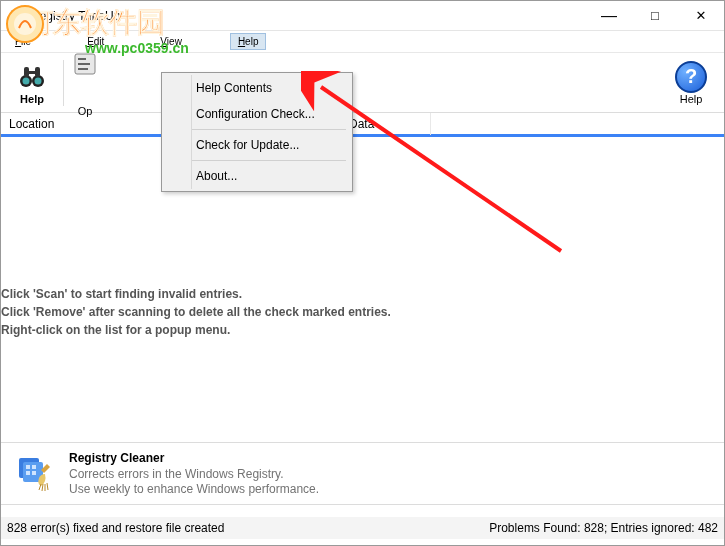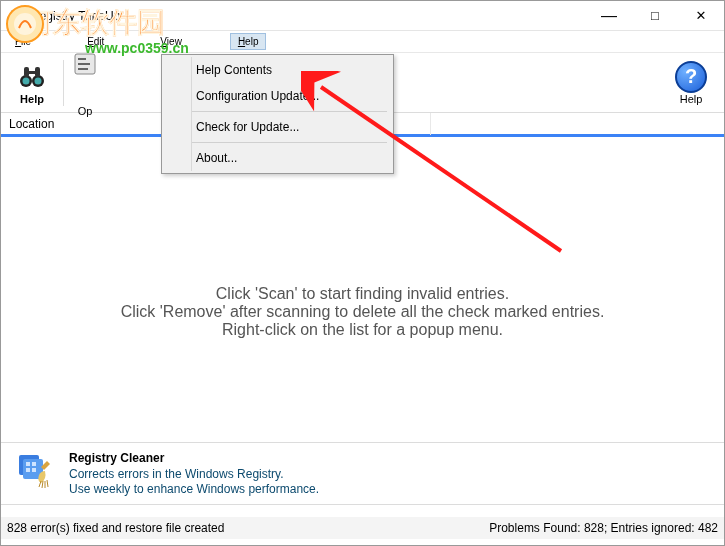--- a/index.html
+++ b/index.html
@@ -82,58 +82,57 @@
   .col { padding: 4px 8px; border-right: 1px solid #e8e8e8; }
   .col.loc { width: 220px; }
   .col.entry { width: 120px; }
   .col.data { width: 90px; }
   .col.reason { width: 180px; border-right: none; }
   
   .main-area {
     height: 306px;
     position: relative;
     background: #fff;
-    text-align: center;
-    font-weight: normal;
+    font-weight: bold;
     color: #555;
-    font-size: 16px;
+    font-size: 12px;
     padding-top: 148px;
     border-bottom: 1px solid #dcdcdc;
   }
   .main-area p { line-height: 18px; }
   
   .info-panel {
     height: 62px;
     display: flex;
-    align-items: flex-start;
+    align-items: center;
     padding: 8px 16px;
     border-bottom: 1px solid #dcdcdc;
     background: #fff;
   }
   .info-icon { width: 40px; height: 40px; margin-right: 12px; display:flex; align-items:center; justify-content:center; }
   .info-text .info-title { font-weight: bold; font-size: 12px; margin-bottom: 2px; }
-  .info-text .info-line { font-size: 12px; color: #0c4a6e; line-height: 15px; }
+  .info-text .info-line { font-size: 12px; color: #737373; line-height: 15px; }
   
   .statusbar {
     height: 22px;
     display: flex;
     align-items: center;
     padding: 0 6px;
     font-size: 12px;
     background: #f4f4f4;
     margin-top: 12px;
   }
   .status-left { flex: 1; }
   .status-right { text-align: right; }
   
   .dropdown {
     position: absolute;
     left: 160px;
-    top: 53px;
-    width: 233px;
+    top: 71px;
+    width: 192px;
     background: #f0f0f0;
     border: 1px solid #999;
     box-shadow: 2px 2px 4px rgba(0,0,0,.2);
     z-index: 100;
     padding: 2px;
   }
   .dropdown-inner {
     border-left: 28px solid #f0f0f0;
     background: #f0f0f0;
   }
@@ -280,21 +279,21 @@
 
 <div class="statusbar">
   <span class="status-left">828 error(s) fixed and restore file created</span>
   <span class="status-right">Problems Found: 828;  Entries ignored: 482</span>
 </div>
 
 <div class="dropdown">
   <div class="gutter"></div>
   <div class="dropdown-inner">
     <span class="dropdown-item">Help Contents</span>
-    <span class="dropdown-item">Configuration Update...</span>
+    <span class="dropdown-item">Configuration Check...</span>
     <div class="dropdown-sep"></div>
     <span class="dropdown-item">Check for Update...</span>
     <div class="dropdown-sep"></div>
     <span class="dropdown-item">About...</span>
   </div>
 </div>
 
 <svg class="red-arrow" style="left:300px; top:70px;" width="280" height="190">
   <defs>
     <marker id="ah" markerWidth="14" markerHeight="12" refX="2" refY="6" orient="auto">

